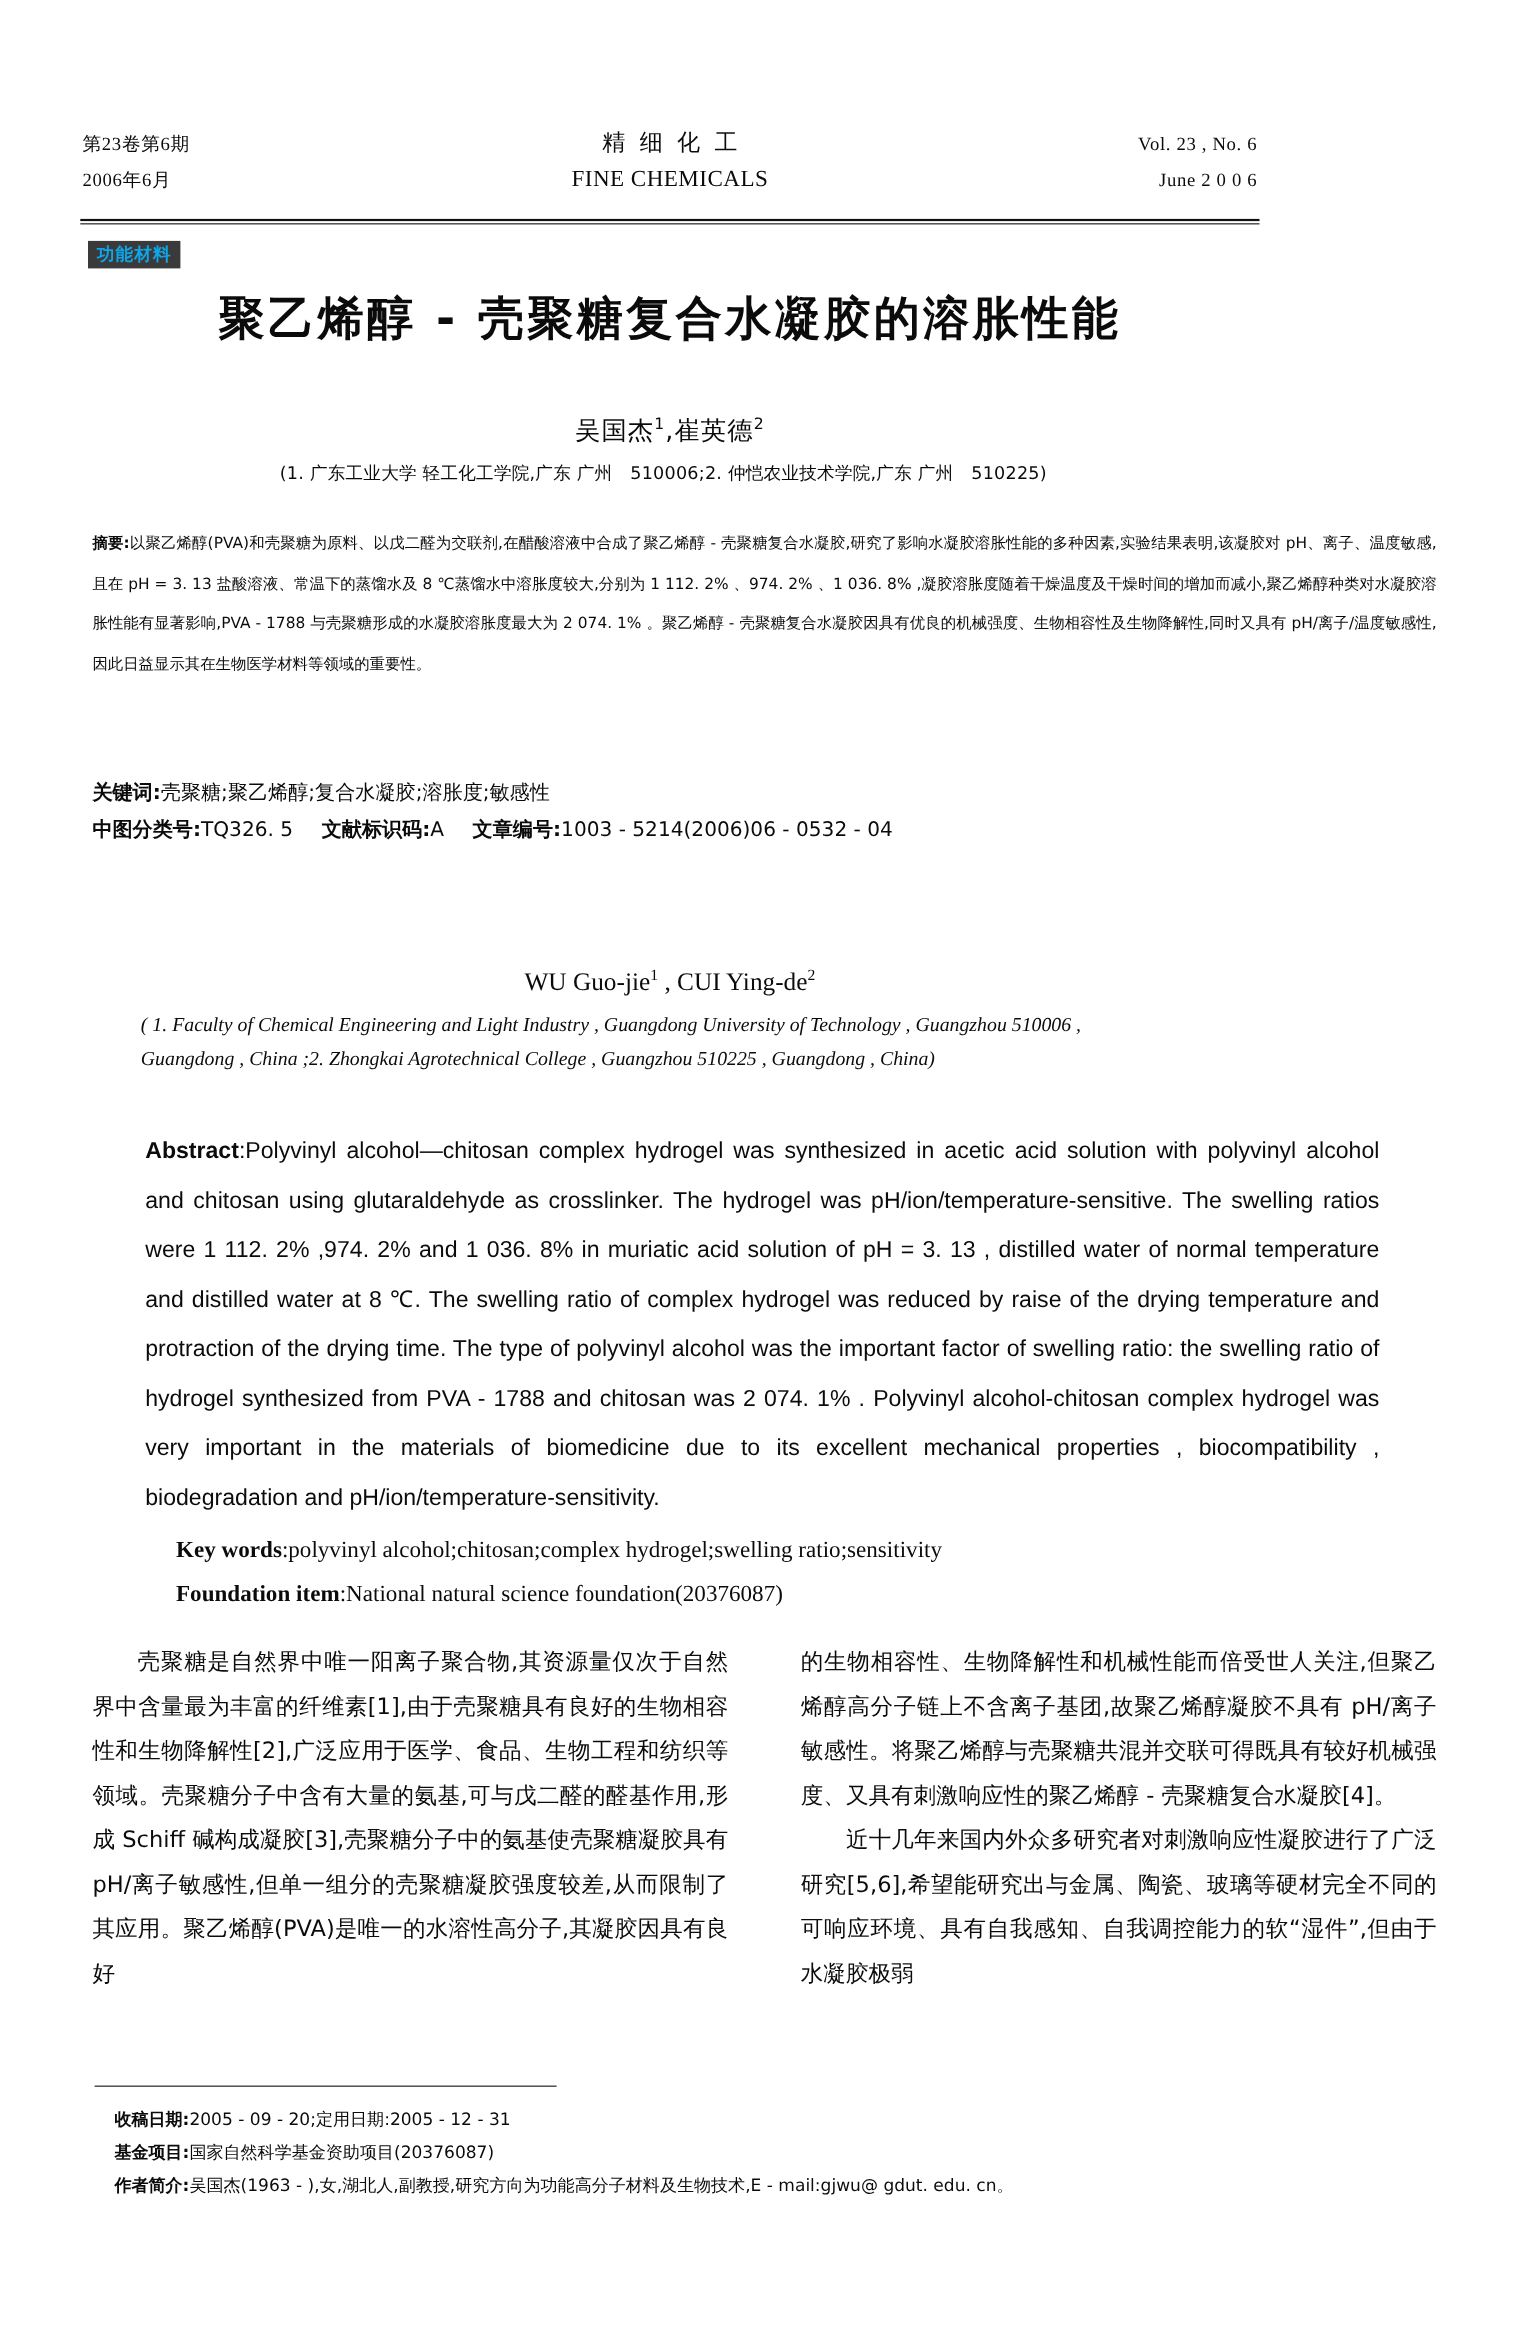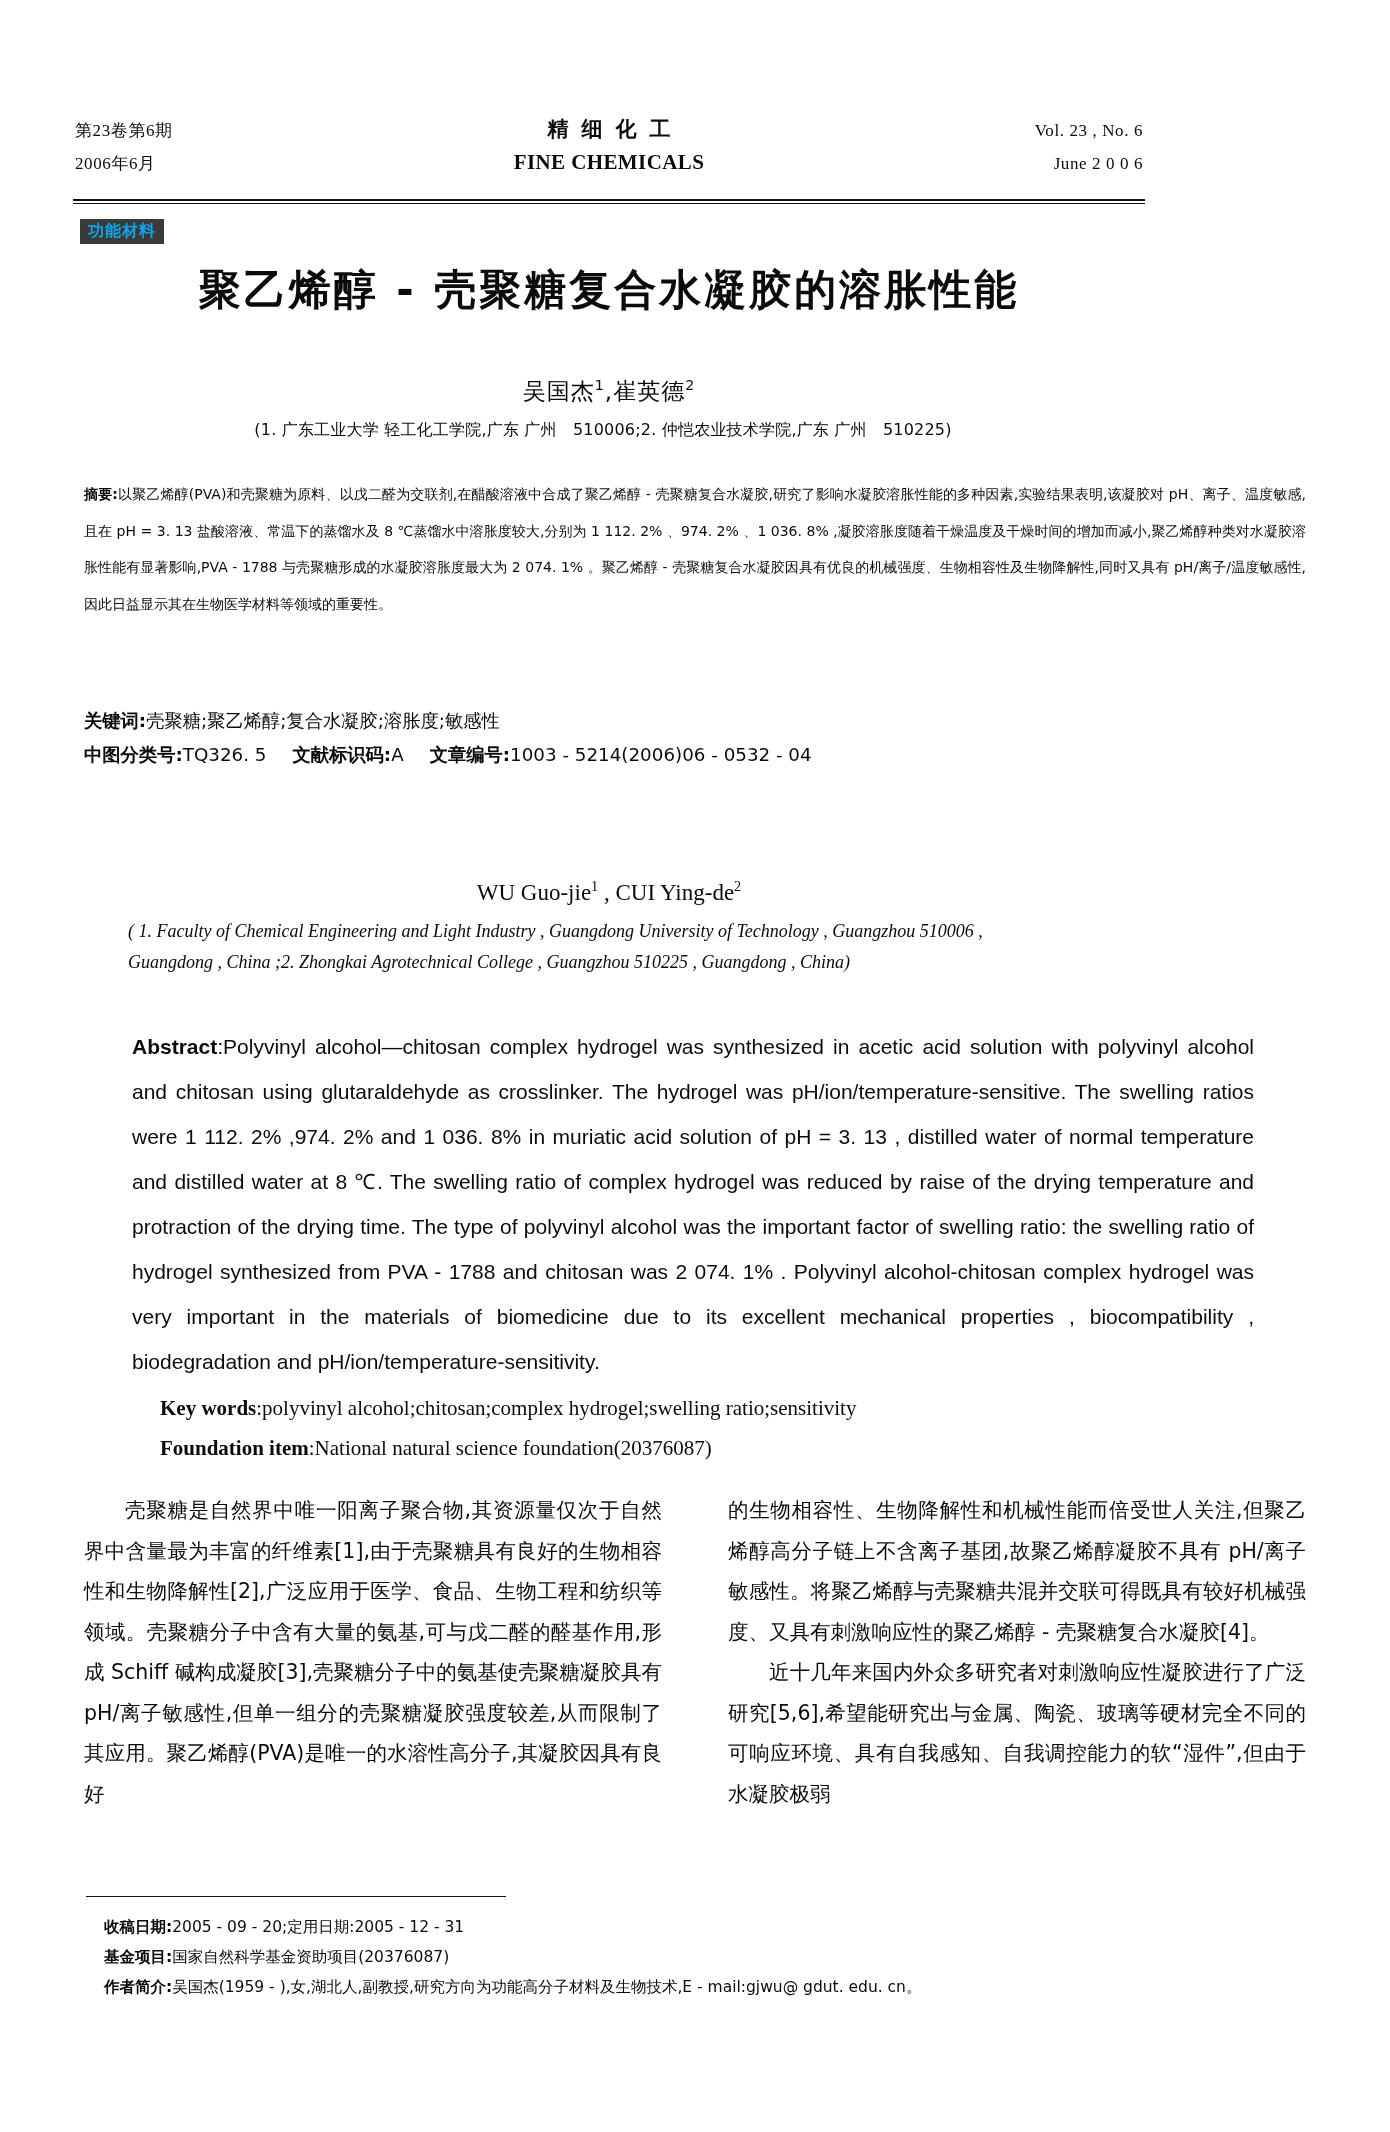--- a/index.html
+++ b/index.html
@@ -43,21 +43,21 @@
     font-size: 17px;
     letter-spacing: 0.6px;
     white-space: nowrap;
     font-family: "Liberation Serif", serif;
   }
   .rh-left { width: 300px; }
   .rh-right { width: 300px; text-align: right; }
   .rh-center {
     flex: 1;
     text-align: center;
-    font-weight: bold;
+    font-weight: normal;
     white-space: nowrap;
   }
   .rh-center.cn {
     font-size: 21px;
     letter-spacing: 13px;
     text-indent: 13px;
     font-family: "DejaVu Sans", sans-serif;
   }
   .rh-center.en {
     font-size: 21px;
@@ -327,17 +327,17 @@
 
   <div class="fn-rule"></div>
   <div class="footnote">
     <div>
       <b>收稿日期:</b><span>2005 - 09 - 20;定用日期:2005 - 12 - 31</span>
     </div>
     <div>
       <b>基金项目:</b><span>国家自然科学基金资助项目(20376087)</span>
     </div>
     <div>
-      <b>作者简介:</b><span>吴国杰(1959 - ),女,湖北人,副教授,研究方向为功能高分子材料及生物技术,E - mail:gjwu@ gdut. edu. cn。</span>
+      <b>作者简介:</b><span>吴国杰(1963 - ),女,湖北人,副教授,研究方向为功能高分子材料及生物技术,E - mail:gjwu@ gdut. edu. cn。</span>
     </div>
   </div>
 
 </div>
 
 </body></html>

